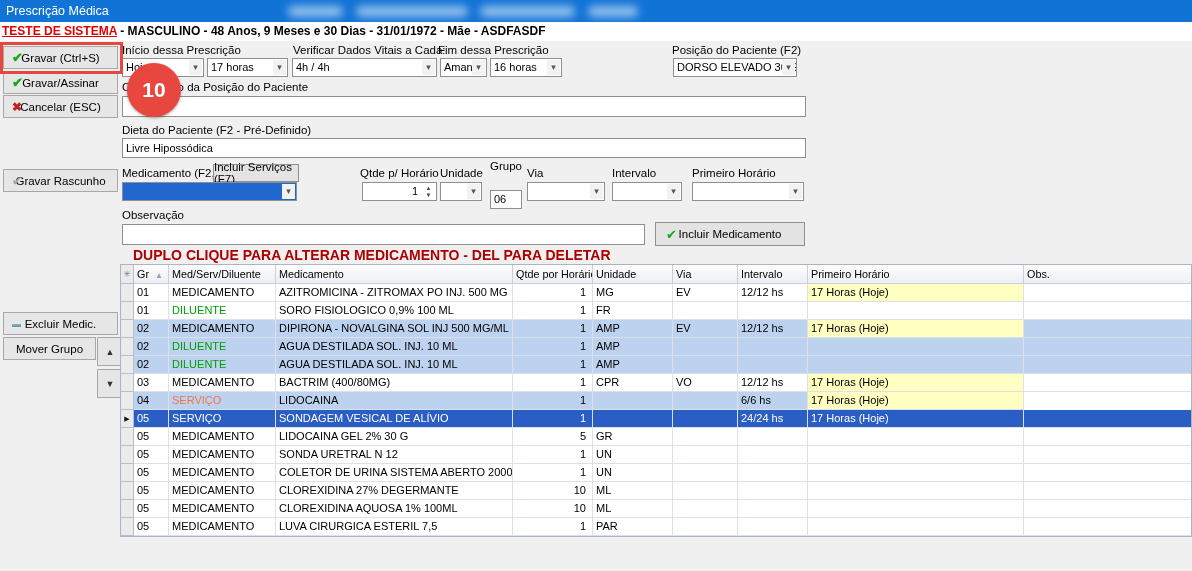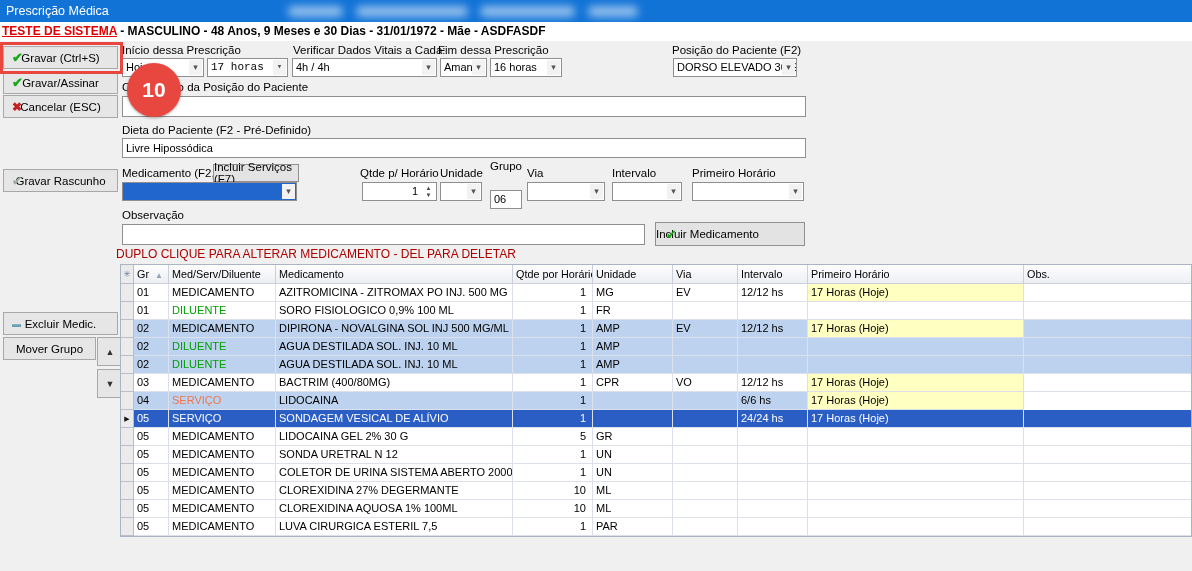--- a/index.html
+++ b/index.html
@@ -36,26 +36,26 @@
 
   
   .lbl{position:absolute;font-size:11.5px;white-space:nowrap;text-align:right;}
   .combo,.tfield{position:absolute;height:19px;background:#fff;border:1px solid #8f8f8f;box-sizing:border-box;
         font-size:11px;line-height:17px;padding:0 14px 0 3px;white-space:nowrap;overflow:hidden;}
   .combo .carr{position:absolute;right:1px;top:1px;bottom:1px;width:13px;display:flex;align-items:center;
         justify-content:center;color:#555;font-size:9px;background:#f2f2f2;}
   .tfield{padding:0 3px;}
   .combo-blue{background:#2166cd;}
   .formbtn{position:absolute;background:#e3e3e3;border:1px solid #909090;box-sizing:border-box;font-size:11.5px;
-        display:flex;align-items:center;justify-content:flex-start;}
+        display:flex;align-items:center;justify-content:center;}
   .spin{position:absolute;height:19px;background:#fff;border:1px solid #8f8f8f;box-sizing:border-box;}
   .spin .sval{position:absolute;right:18px;top:0;line-height:17px;font-size:11px;}
   .spin .sarrs{position:absolute;right:1px;top:0;width:13px;height:17px;display:flex;flex-direction:column;
         align-items:center;justify-content:center;font-size:6px;color:#444;line-height:7px;}
-  .warning{position:absolute;left:116px;top:247px;font-size:12px;font-weight:normal;color:#ae0000;white-space:nowrap;}
+  .warning{position:absolute;left:133px;top:247px;font-size:14px;font-weight:bold;color:#ae0000;white-space:nowrap;}
 
   
   .grid{position:absolute;left:120px;top:264px;width:1072px;background:#fff;border:1px solid #a9b4c4;
         box-sizing:border-box;}
   .ghead{display:flex;height:19px;background:linear-gradient(#fdfdfd,#ecEEf3);}
   .ghead .gc{border-right:1px solid #c9d0dc;border-bottom:1px solid #c9d0dc;font-size:10.8px;
         padding:0 2px 0 3px;line-height:18px;box-sizing:border-box;white-space:nowrap;overflow:hidden;}
   .grow{display:flex;height:18px;}
   .grow .gc{border-right:1px solid #dbe0ea;border-bottom:1px solid #dbe0ea;font-size:11px;line-height:17px;
         padding:0 3px;box-sizing:border-box;white-space:nowrap;overflow:hidden;}
@@ -130,21 +130,21 @@
   <div class="arrbtn" style="top:369px;">
       <span>▼</span>
     </div>
 
   <div class="lbl" style="left:122px;top:44px;">Início dessa Prescrição</div>
   <div class="lbl" style="left:293px;top:44px;">Verificar Dados Vitais a Cada:</div>
   <div class="lbl" style="left:438px;top:44px;">Fim dessa Prescrição</div>
   <div class="lbl" style="left:672px;top:44px;">Posição do Paciente (F2)</div>
 
   <div class="combo" style="left:122px;top:58px;width:82px;"><span>Hoje</span><span class="carr">▾</span></div>
-  <div class="combo" style="left:207px;top:58px;width:81px;font-family:Liberation Mono, monospace;"><span>17 horas</span><span class="carr">▾</span></div>
+  <div class="combo" style="left:207px;top:58px;width:81px;"><span>17 horas</span><span class="carr">▾</span></div>
   <div class="combo" style="left:292px;top:58px;width:145px;"><span>4h / 4h</span><span class="carr">▾</span></div>
   <div class="combo" style="left:440px;top:58px;width:47px;padding-right:12px;"><span>Amanhã</span><span class="carr">▾</span></div>
   <div class="combo" style="left:490px;top:58px;width:72px;"><span>16 horas</span><span class="carr">▾</span></div>
   <div class="combo" style="left:673px;top:58px;width:124px;"><span>DORSO ELEVADO 30 G</span><span class="carr">▾</span></div>
 
   <div class="lbl" style="left:122px;top:81px;">Observação da Posição do Paciente</div>
   <div class="tfield" style="left:122px;top:96px;width:684px;height:21px;"><span></span></div>
 
   <div class="lbl" style="left:122px;top:124px;">Dieta do Paciente (F2 - Pré-Definido)</div>
   <div class="tfield" style="left:122px;top:138px;width:684px;height:20px;line-height:18px;"><span>Livre Hipossódica</span></div>

